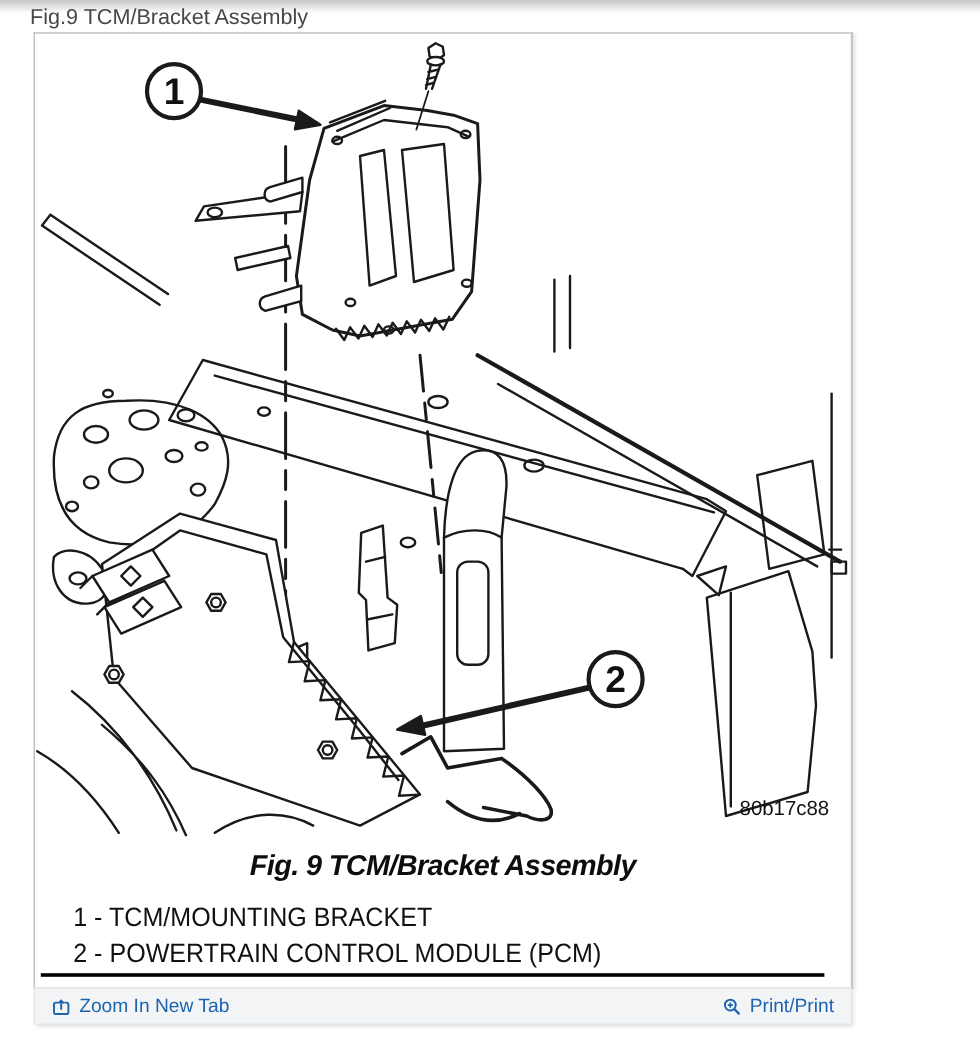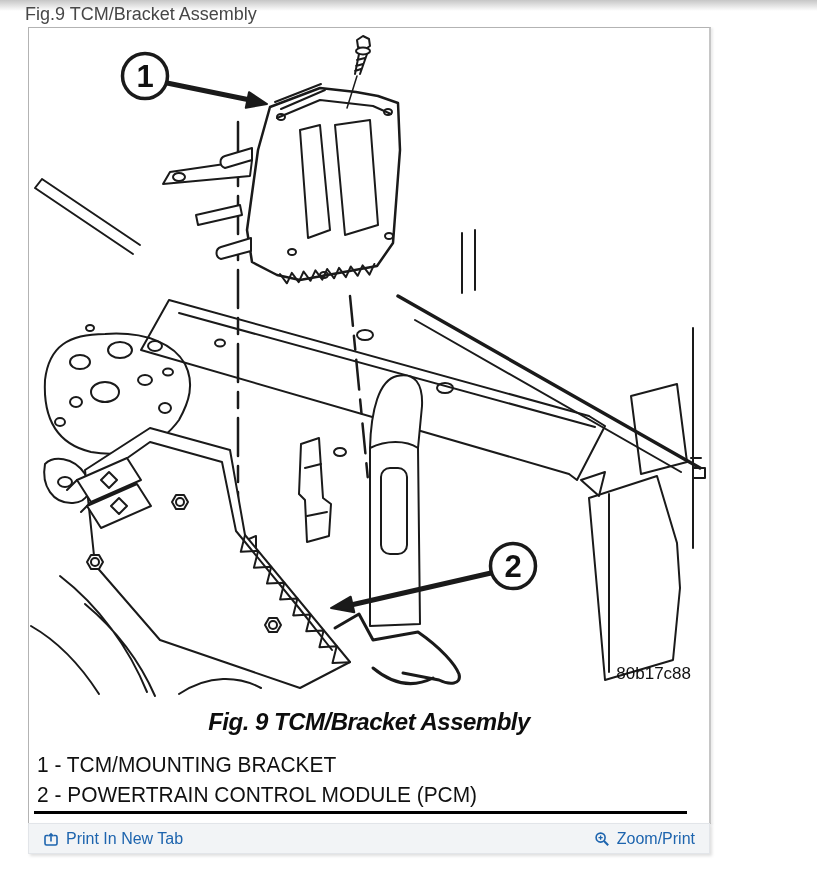--- a/index.html
+++ b/index.html
@@ -7,21 +7,21 @@
           font-family:"Liberation Sans",sans-serif;}
   .top-shade{position:absolute;left:0;top:0;width:817px;height:11px;
              background:linear-gradient(to bottom,#c6c6c6,#ffffff);}
   .header-title{position:absolute;left:25px;top:4px;font-size:18px;color:#474747;}
   .panel{position:absolute;left:28px;top:27px;width:680px;height:795px;background:#fff;
          border:1px solid #b3b3b3;border-right:2px solid #c6c6c6;
          box-shadow:2px 1px 2px rgba(0,0,0,.08);}
   .panel svg.diagram{position:absolute;left:0;top:0;}
   .caption{position:absolute;left:0;top:680px;width:680px;text-align:center;
            font-weight:bold;font-style:italic;font-size:24px;color:#0d0d0d;letter-spacing:-.5px;}
-  .legend{position:absolute;left:8px;top:722px;color:#111;}
+  .legend{position:absolute;left:32px;top:722px;color:#111;}
   .legend-line{font-size:22px;line-height:30px;transform:scaleX(.95);transform-origin:left;white-space:nowrap;}
   .rule{position:absolute;left:5px;top:783px;width:653px;height:3px;background:#000;}
   .footer-bar{position:absolute;left:28px;top:823px;width:682px;height:31px;box-sizing:border-box;
               background:#f2f4f6;border:1px solid #e2e5e9;box-shadow:2px 2px 3px rgba(0,0,0,.13);
               display:flex;justify-content:space-between;align-items:center;padding:0 14px;}
   .link{display:inline-flex;align-items:center;gap:7px;color:#1d64ae;font-size:16px;
         text-decoration:none;cursor:pointer;}
   .link svg{display:block;}
 </style>
 </head>
@@ -156,26 +156,26 @@
 
   <div class="footer-bar">
     <a class="link">
       <span>
         <svg width="16" height="16" viewBox="0 0 16 16" fill="none" stroke="#1d64ae" stroke-width="1.6">
           <rect x="2" y="4.5" width="12" height="9.5" rx="1.5"></rect>
           <path d="M5.3,4.5 h5.4" stroke="#f2f4f6" stroke-width="2.6"></path>
           <path d="M8,10.5 V3 M5.6,5.2 L8,2.8 L10.4,5.2"></path>
         </svg>
       </span>
-      <span>Print In New Tab</span>
+      <span>Zoom In New Tab</span>
     </a>
     <a class="link">
       <span>
         <svg width="16" height="16" viewBox="0 0 16 16" fill="none" stroke="#1d64ae" stroke-width="1.6">
           <circle cx="6.6" cy="6.6" r="4.5"></circle>
           <path d="M10,10 L14.2,14.2" stroke-width="2"></path>
           <path d="M6.6,4.5 v4.2 M4.5,6.6 h4.2" stroke-width="1.3"></path>
         </svg>
       </span>
-      <span>Zoom/Print</span>
+      <span>Print/Print</span>
     </a>
   </div>
 </div>
 
 </body></html>

